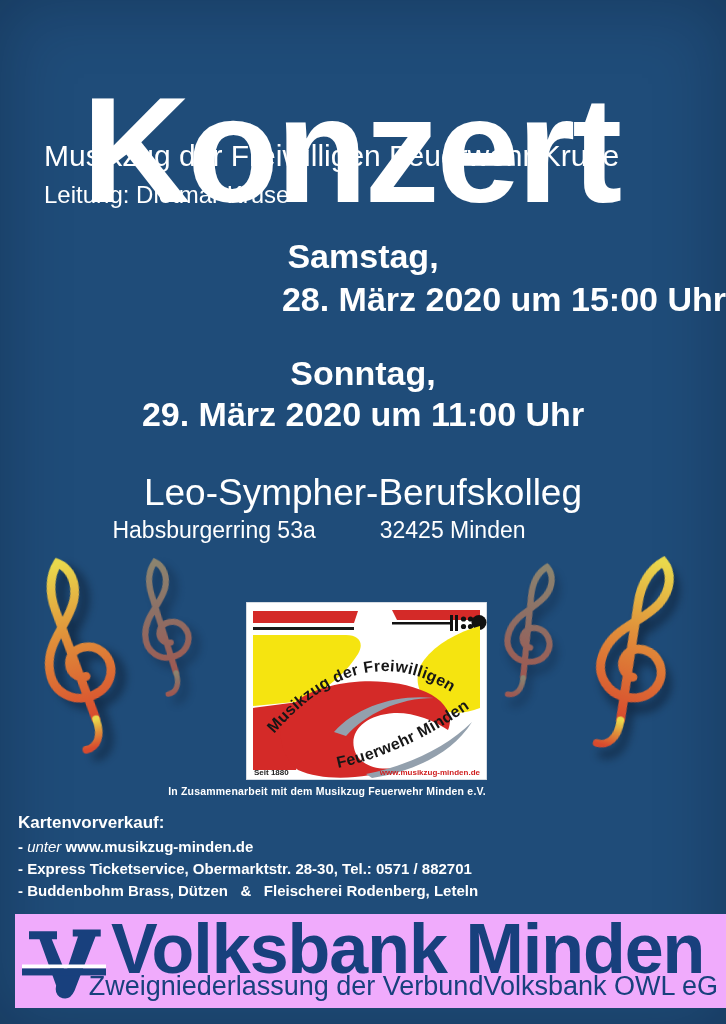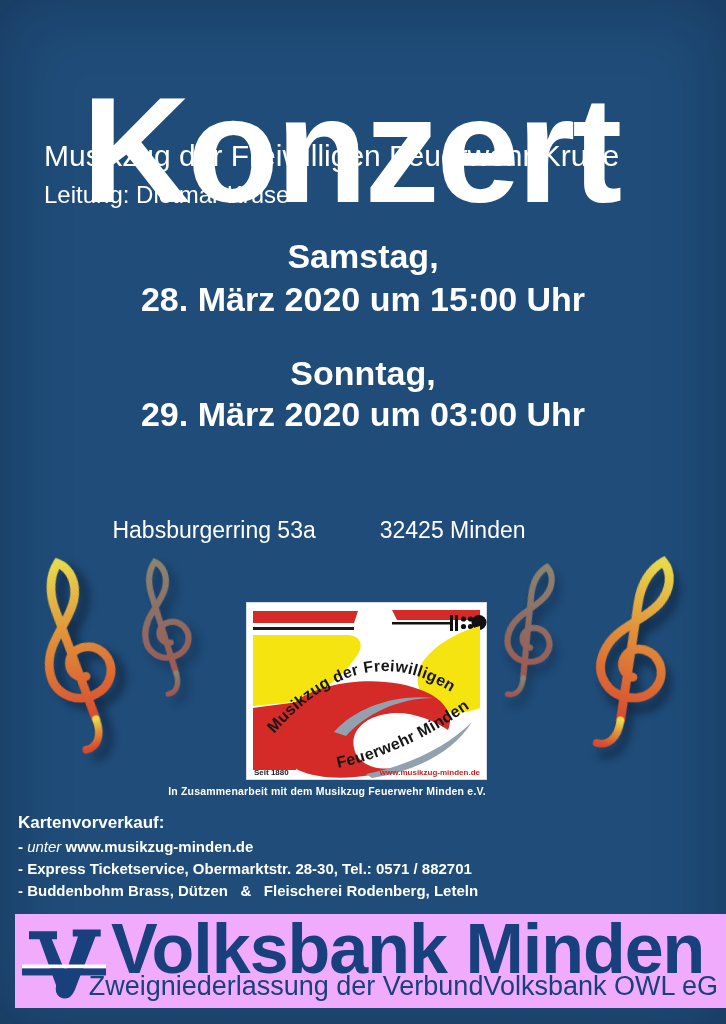--- a/index.html
+++ b/index.html
@@ -14,21 +14,21 @@
   
   .title{
     left:82px; top:-26px; font-size:150px; font-weight:bold;
     letter-spacing:-3px; line-height:1; white-space:nowrap;
   }
   .ensemble{left:44px; top:138px; font-size:30px; line-height:1.2; white-space:nowrap;}
   .conductor{left:44px; top:181px; font-size:24px; line-height:1.2; white-space:nowrap;}
   
   .centerline{left:0; width:726px; text-align:center; font-weight:bold; white-space:nowrap;}
   .day1{top:237px; font-size:34px;}
-  .date1{top:280px; font-size:34px;}
+  .date1{top:280px; font-size:34px;text-align:right;}
   .day2{top:354px; font-size:34px;}
   .date2{top:395px; font-size:34px;}
   
   .venue-name{top:472px; font-size:37px; font-weight:normal;}
   .venue-row{
     top:517px; left:0; width:638px; display:flex; justify-content:center;
     gap:64px; font-size:23px; line-height:1.2; white-space:nowrap;
   }
   
   .clef{overflow:visible;}
@@ -87,22 +87,23 @@
     </defs>
   </svg>
 
   <h1 class="abs title">Konzert</h1>
   <div class="abs ensemble">Musikzug der Freiwilligen Feuerwehr Kruse</div>
   <div class="abs conductor">Leitung: Dietmar Kruse</div>
 
   <div class="abs centerline day1">Samstag,</div>
   <div class="abs centerline date1">28. März 2020 um 15:00 Uhr</div>
   <div class="abs centerline day2">Sonntag,</div>
-  <div class="abs centerline date2">29. März 2020 um 03:00 Uhr</div>
+  <div class="abs centerline date2">29. März 2020 um 11:00 Uhr</div>
 
+  <div class="abs centerline venue-name">Leo-Sympher-Berufskolleg</div>
   <div class="abs venue-row">
     <span>Habsburgerring 53a</span>
     <span>32425 Minden</span>
   </div>
 
   <svg class="abs clef bright clef-left-big" width="88" height="226" viewBox="0 0 70 180">
     <use href="#clefShape" stroke="url(#gB)" fill="none" stroke-linecap="round"></use>
   </svg>
   <svg class="abs clef muted clef-left-small" width="62" height="159" viewBox="0 0 70 180">
     <use href="#clefShape" stroke="url(#gM)" fill="none" stroke-linecap="round"></use>

